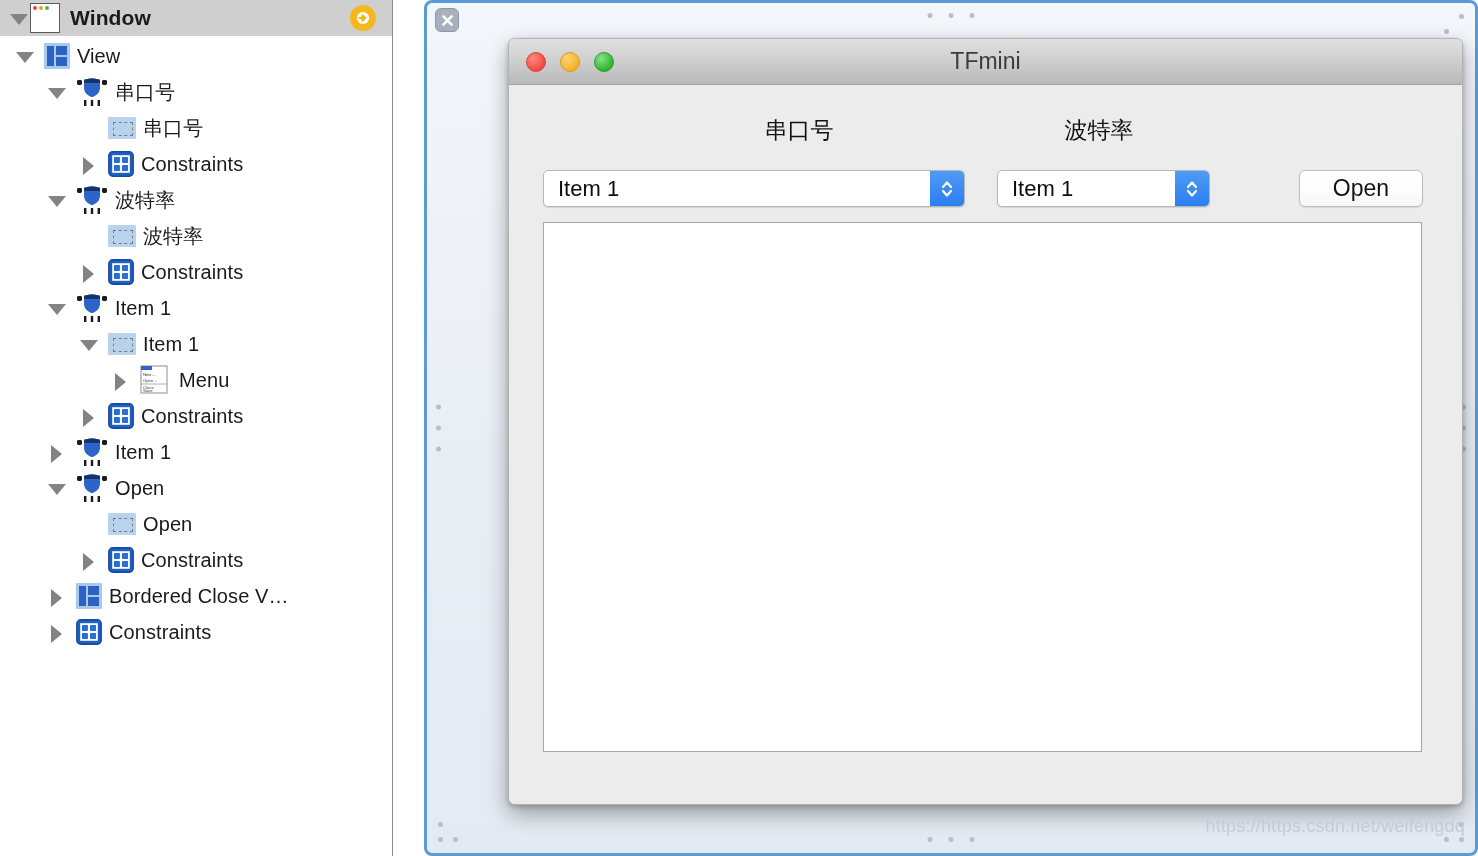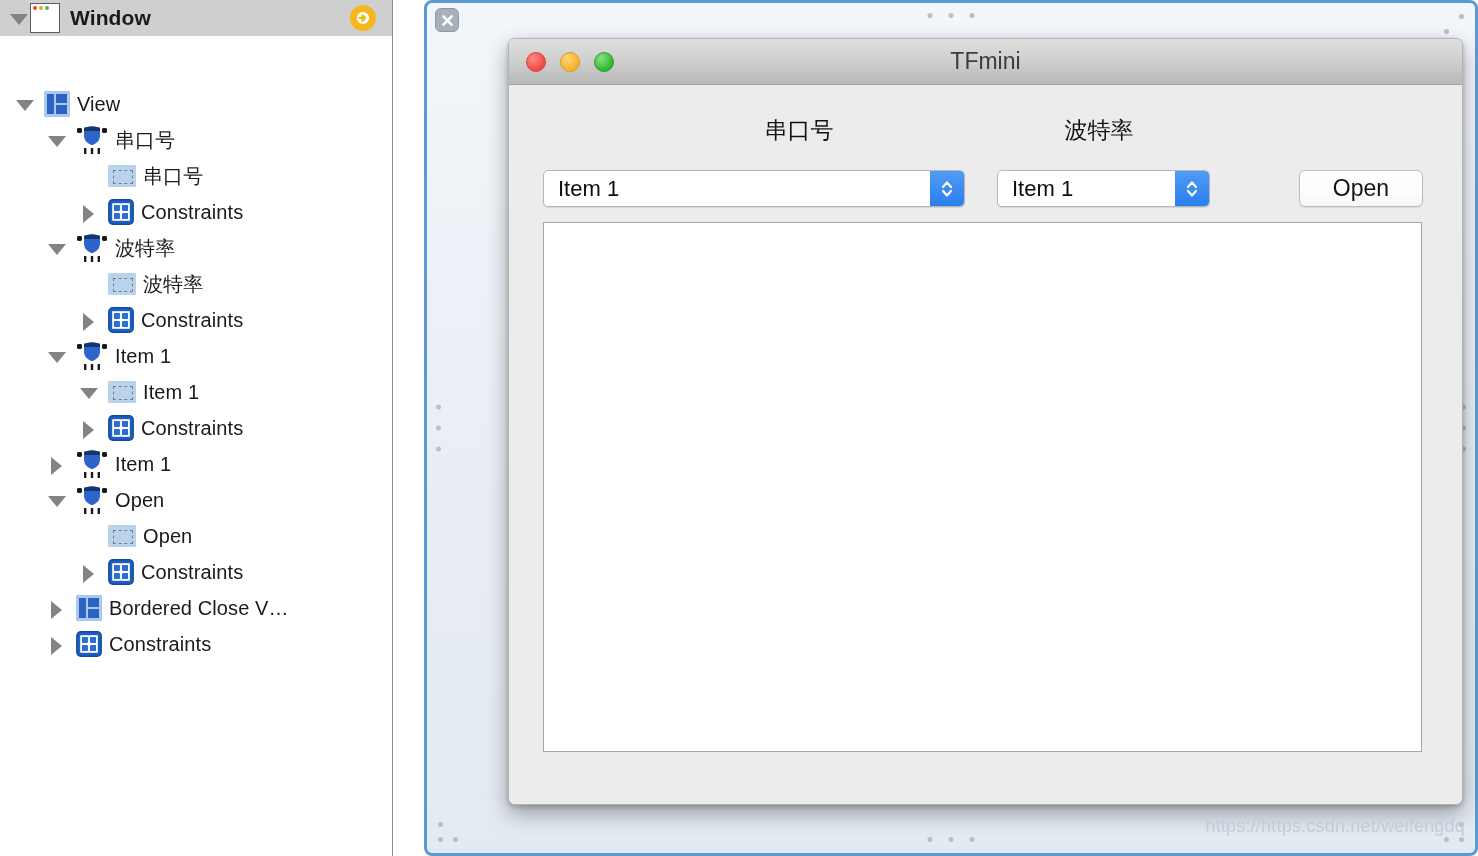--- a/index.html
+++ b/index.html
@@ -20,21 +20,21 @@
     overflow: hidden;
     text-align: right;
   }
   .outline-header {
     height: 44px;
     background: #cfcfcf;
     display: flex; align-items: center;
     padding-left: 8px;
     position: relative;
   }
-  .outline-rows { padding-top: 2px; margin-top: 48px; }
+  .outline-rows { padding-top: 2px; }
   .row {
     height: 36px;
     display: flex; align-items: center;
     font-size: 20px;
     color: #1a1a1a;
     white-space: nowrap;
   }
   .row .label { margin-left: 7px; letter-spacing: 0.1px; }
   .row.header-row .label { font-weight: bold; font-size: 21px; margin-left: 10px;}
 
@@ -350,20 +350,34 @@
               <rect x="21.6" y="23" width="2.4" height="6" fill="#1b1b1b"></rect>
             </svg></span>
           <span class="label">Item 1</span>
         </div>
         <div class="row" style="padding-left: 78px;">
           <span class="tri open"></span>
           <span style="width: 8px; flex: 0 0 8px;"></span>
           <span class="ico ico-label"></span>
           <span class="label">Item 1</span>
         </div>
+        <div class="row" style="padding-left: 110px;">
+          <span class="tri closed"></span>
+          <span style="width: 8px; flex: 0 0 8px;"></span>
+          <span class="ico ico-menu"><svg width="32" height="30" viewBox="0 0 32 30">
+              <rect x="1" y="1" width="26" height="27" fill="#ffffff" stroke="#8c8c8c" stroke-width="1"></rect>
+              <rect x="1" y="1" width="11" height="4" fill="#2c64c9"></rect>
+              <text x="3" y="11" font-size="4.2" fill="#333" font-family="Liberation Sans, sans-serif">New…</text>
+              <text x="3" y="16.5" font-size="4.2" fill="#333" font-family="Liberation Sans, sans-serif">Open…</text>
+              <line x1="1" y1="19" x2="27" y2="19" stroke="#9a9a9a" stroke-width="0.8"></line>
+              <text x="3" y="23.5" font-size="4.2" fill="#333" font-family="Liberation Sans, sans-serif">Close</text>
+              <text x="3" y="27.4" font-size="4.2" fill="#333" font-family="Liberation Sans, sans-serif">Save</text>
+            </svg></span>
+          <span class="label">Menu</span>
+        </div>
         <div class="row" style="padding-left: 78px;">
           <span class="tri closed"></span>
           <span style="width: 8px; flex: 0 0 8px;"></span>
           <span class="ico ico-constraints"><svg width="26" height="26" viewBox="0 0 26 26">
               <rect x="0.8" y="0.8" width="24.4" height="24.4" rx="4" fill="#1f5fc4" stroke="#164a9e" stroke-width="1.4"></rect>
               <rect x="4.2" y="4.2" width="17.6" height="17.6" fill="#ffffff"></rect>
               <rect x="6" y="6" width="14" height="14" fill="#2b6fd4"></rect>
               <path d="M13 5.6 V20.4 M5.6 13 H20.4" stroke="#ffffff" stroke-width="2.1"></path>
               <circle cx="13" cy="13" r="1.9" fill="#ffffff"></circle>
             </svg></span>

